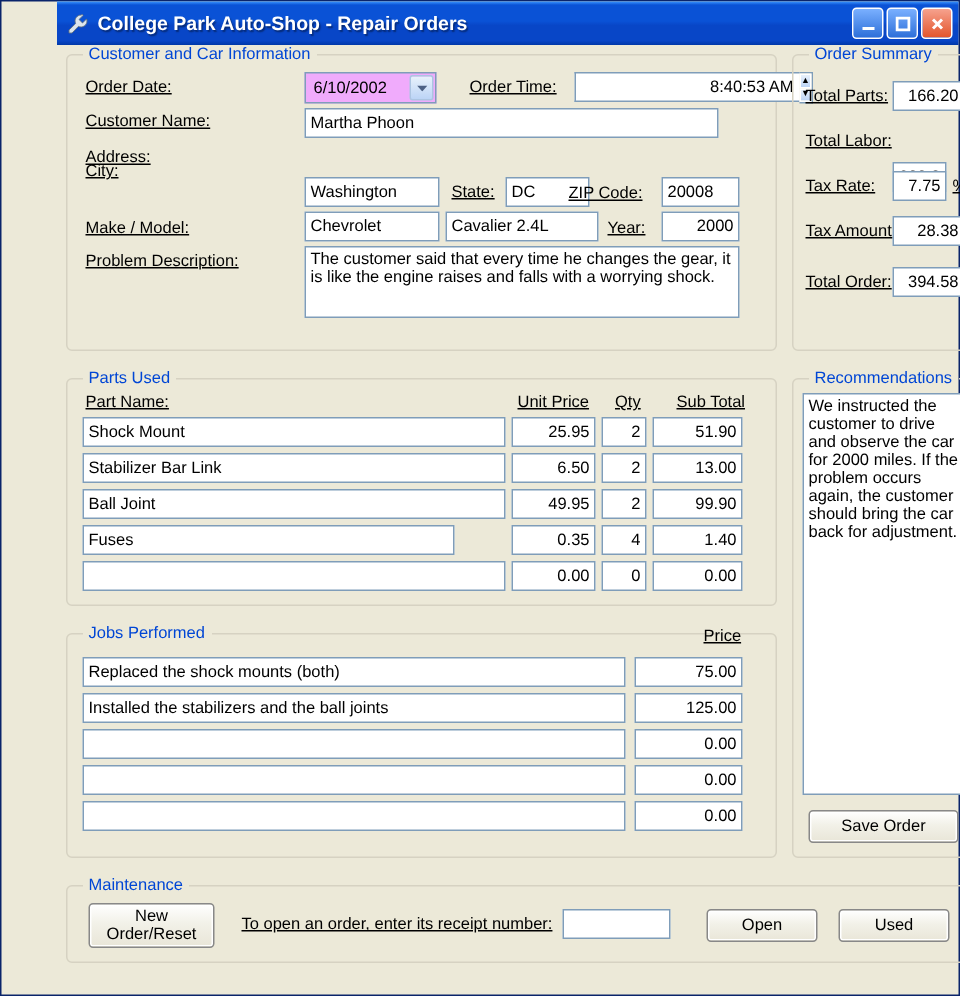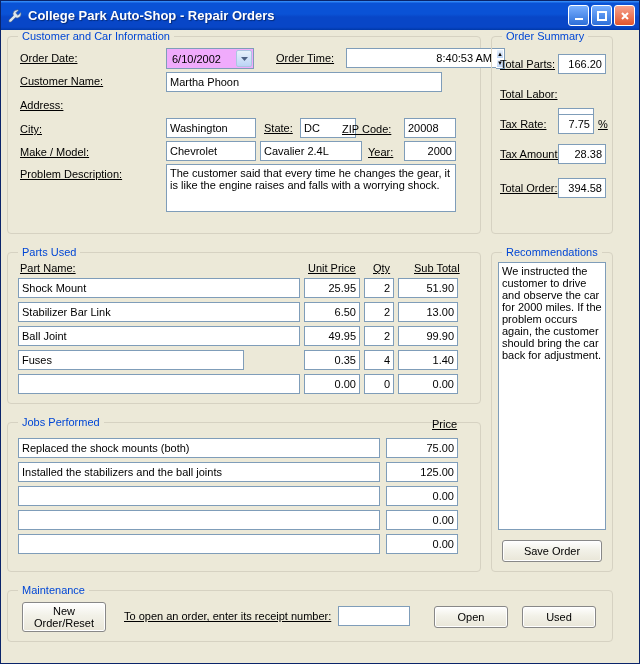--- a/index.html
+++ b/index.html
@@ -1,17 +1,17 @@
 <!DOCTYPE html>
 <html><head>
 <meta charset="utf-8">
 <style>
   * { box-sizing: border-box; }
   html, body { margin: 0; padding: 0; font-family: Tahoma, sans-serif; font-size: 11px; color: #000; }
-  .window { width: 640px; height: 664px; background: #ece9d8; border: 1px solid #0a246a; display: flex; flex-direction: column; }
+  .window { width: 640px; height: 664px; background: #ece9d8; border: 1px solid #0a246a; display: flex; flex-direction: column; padding-left: 37px; }
   .titlebar { height: 29px; background: linear-gradient(to bottom, #3a95ff 0%, #0a52d6 8%, #0a52d6 45%, #0846c7 55%, #0846c7 90%, #0038a8 100%); display: flex; align-items: center; padding: 0 4px 0 6px; color: #fff; }
   .titlebar .app-icon { width: 16px; height: 16px; margin-right: 5px; display: flex; align-items: center; justify-content: center; }
   .titlebar .title-text { font-weight: bold; font-size: 13px; flex: 1; text-shadow: 1px 1px 1px rgba(0,0,0,0.4); }
   .win-btns { display: flex; gap: 2px; }
   .win-btn { width: 21px; height: 21px; border-radius: 3px; border: 1px solid #fff; display: flex; align-items: center; justify-content: center; color: #fff; font-weight: bold; font-family: Arial; }
   .win-btn.min, .win-btn.max { background: linear-gradient(to bottom, #7ab0ff, #2d6fd9); }
   .win-btn.close { background: linear-gradient(to bottom, #f6a28e, #e3552c); }
   .client { flex: 1; padding: 8px 10px; position: relative; }
   fieldset { border: 1px solid #d6d2c2; border-radius: 4px; padding: 8px 10px 10px; margin: 0; position: absolute; }
   legend { color: #0046d5; font-size: 11px; padding: 0 4px; }
@@ -91,21 +91,21 @@
           <div class="spin-half">▲</div>
           <div class="spin-half">▼</div>
         </div>
       </div>
 
       <span class="lbl" style="left:12px; top:33px;">Customer Name:</span>
       <input type="text" style="left: 158px; top: 30px; width: 276px;" value="Martha Phoon">
 
       <span class="lbl" style="left:12px; top:57px;">Address:</span>
 
-      <span class="lbl" style="left:12px; top:81px;">City:</span>
+      <span class="lbl" style="left:12px; top:66px;">City:</span>
       <input type="text" style="left: 158px; top: 76px; width: 90px;" value="Washington">
       <span class="lbl" style="left:256px; top:80px;">State:</span>
       <input type="text" style="left: 292px; top: 76px; width: 56px;" value="DC">
       <span class="lbl" style="left:334px; top:81px;">ZIP Code:</span>
       <input type="text" style="left: 396px; top: 76px; width: 52px;" value="20008">
 
       <span class="lbl" style="left:12px; top:104px;">Make / Model:</span>
       <input type="text" style="left: 158px; top: 99px; width: 90px;" value="Chevrolet">
       <input type="text" style="left: 252px; top: 99px; width: 102px;" value="Cavalier 2.4L">
       <span class="lbl" style="left:360px; top:104px;">Year:</span>
@@ -147,21 +147,21 @@
       <input type="text" style="left: 10px; top: 44px; width: 282px;" value="Stabilizer Bar Link">
       <input type="text" class="ro" style="left: 296px; top: 44px; width: 56px;" value="6.50">
       <input type="text" class="ro" style="left: 356px; top: 44px; width: 30px;" value="2">
       <input type="text" class="ro" style="left: 390px; top: 44px; width: 60px;" value="13.00">
 
       <input type="text" style="left: 10px; top: 68px; width: 282px;" value="Ball Joint">
       <input type="text" class="ro" style="left: 296px; top: 68px; width: 56px;" value="49.95">
       <input type="text" class="ro" style="left: 356px; top: 68px; width: 30px;" value="2">
       <input type="text" class="ro" style="left: 390px; top: 68px; width: 60px;" value="99.90">
 
-      <input type="text" style="left: 10px; top: 92px; width: 226px;" value="Fuses">
+      <input type="text" style="left: 10px; top: 92px; width: 248px;" value="Fuses">
       <input type="text" class="ro" style="left: 296px; top: 92px; width: 56px;" value="0.35">
       <input type="text" class="ro" style="left: 356px; top: 92px; width: 30px;" value="4">
       <input type="text" class="ro" style="left: 390px; top: 92px; width: 60px;" value="1.40">
 
       <input type="text" style="left: 10px; top: 116px; width: 282px;" value="">
       <input type="text" class="ro" style="left: 296px; top: 116px; width: 56px;" value="0.00">
       <input type="text" class="ro" style="left: 356px; top: 116px; width: 30px;" value="0">
       <input type="text" class="ro" style="left: 390px; top: 116px; width: 60px;" value="0.00">
     </fieldset>
 

